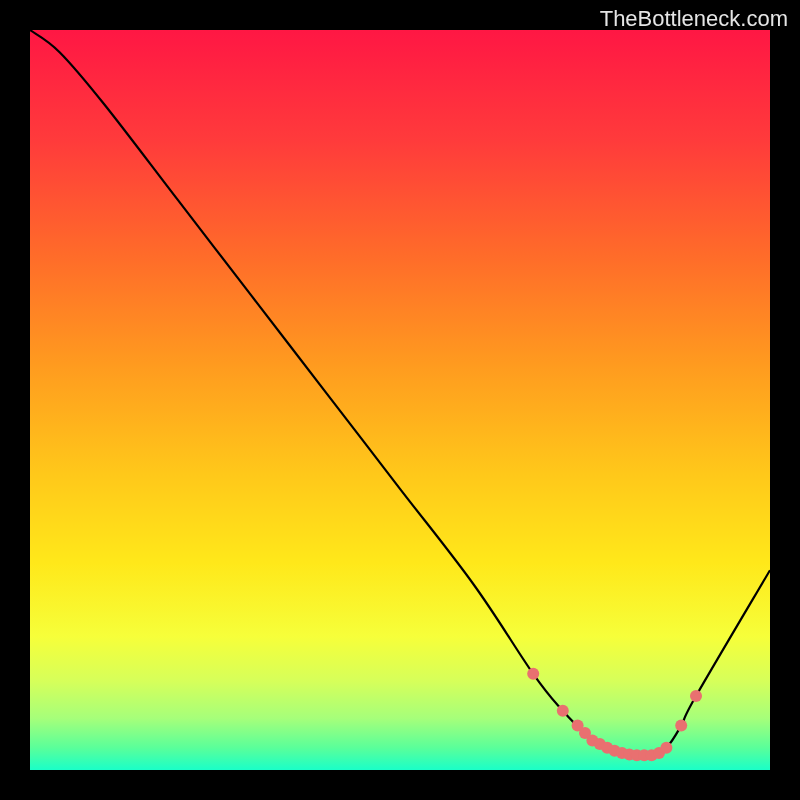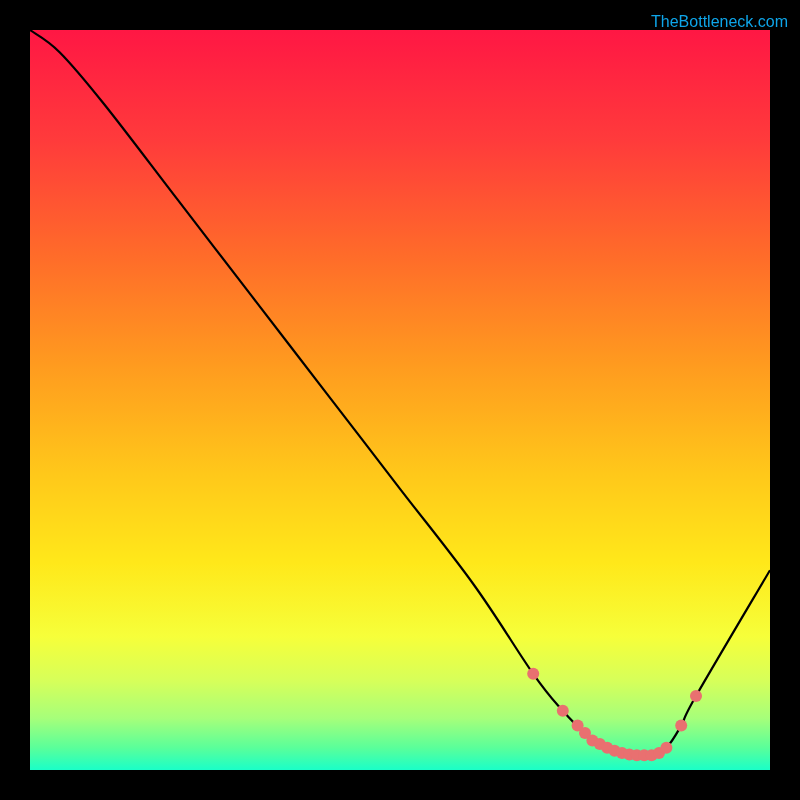--- a/index.html
+++ b/index.html
@@ -6,24 +6,24 @@
   body {
     width: 800px;
     height: 800px;
     background: #000;
     font-family: Arial, sans-serif;
     position: relative;
     overflow: hidden;
   }
   .watermark {
     position: absolute;
-    top: 13px;
+    top: 6px;
     right: 12px;
-    color: #0ea5e9;
-    font-size: 16px;
+    color: #e5e5e5;
+    font-size: 22px;
     z-index: 10;
   }
   .chart-frame {
     position: absolute;
     top: 30px;
     left: 30px;
     width: 740px;
     height: 740px;
     background: #000;
   }

